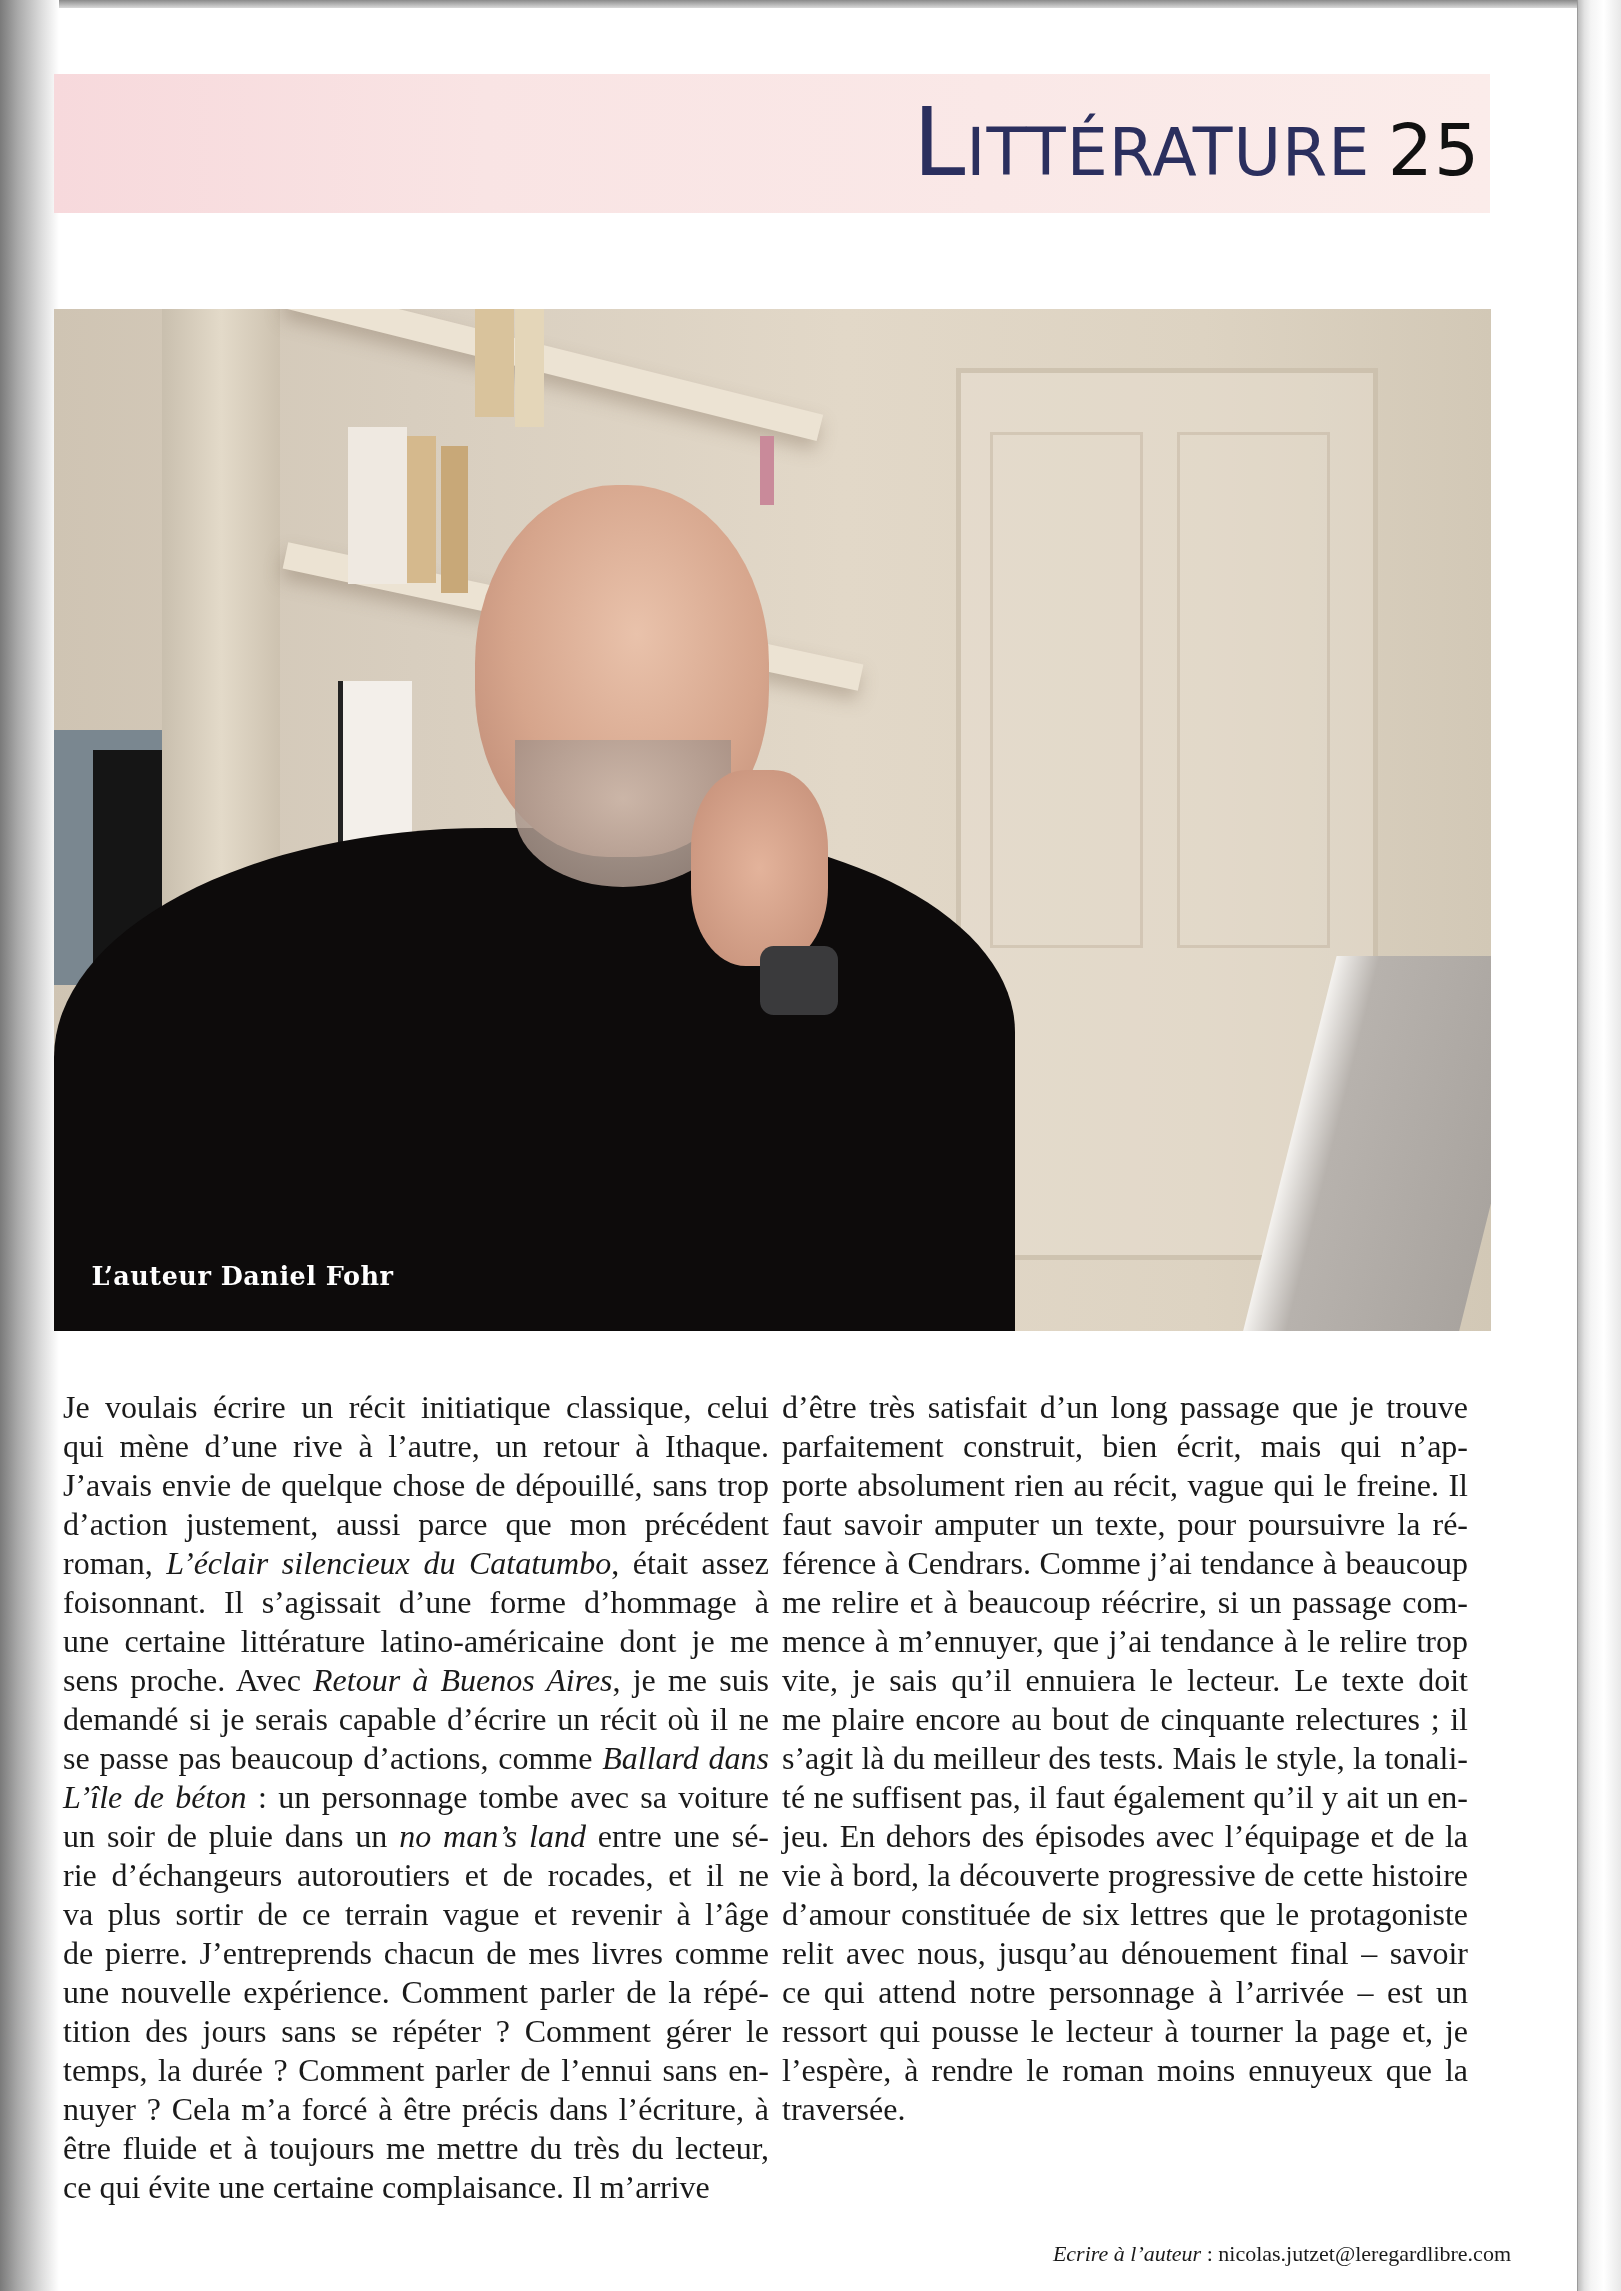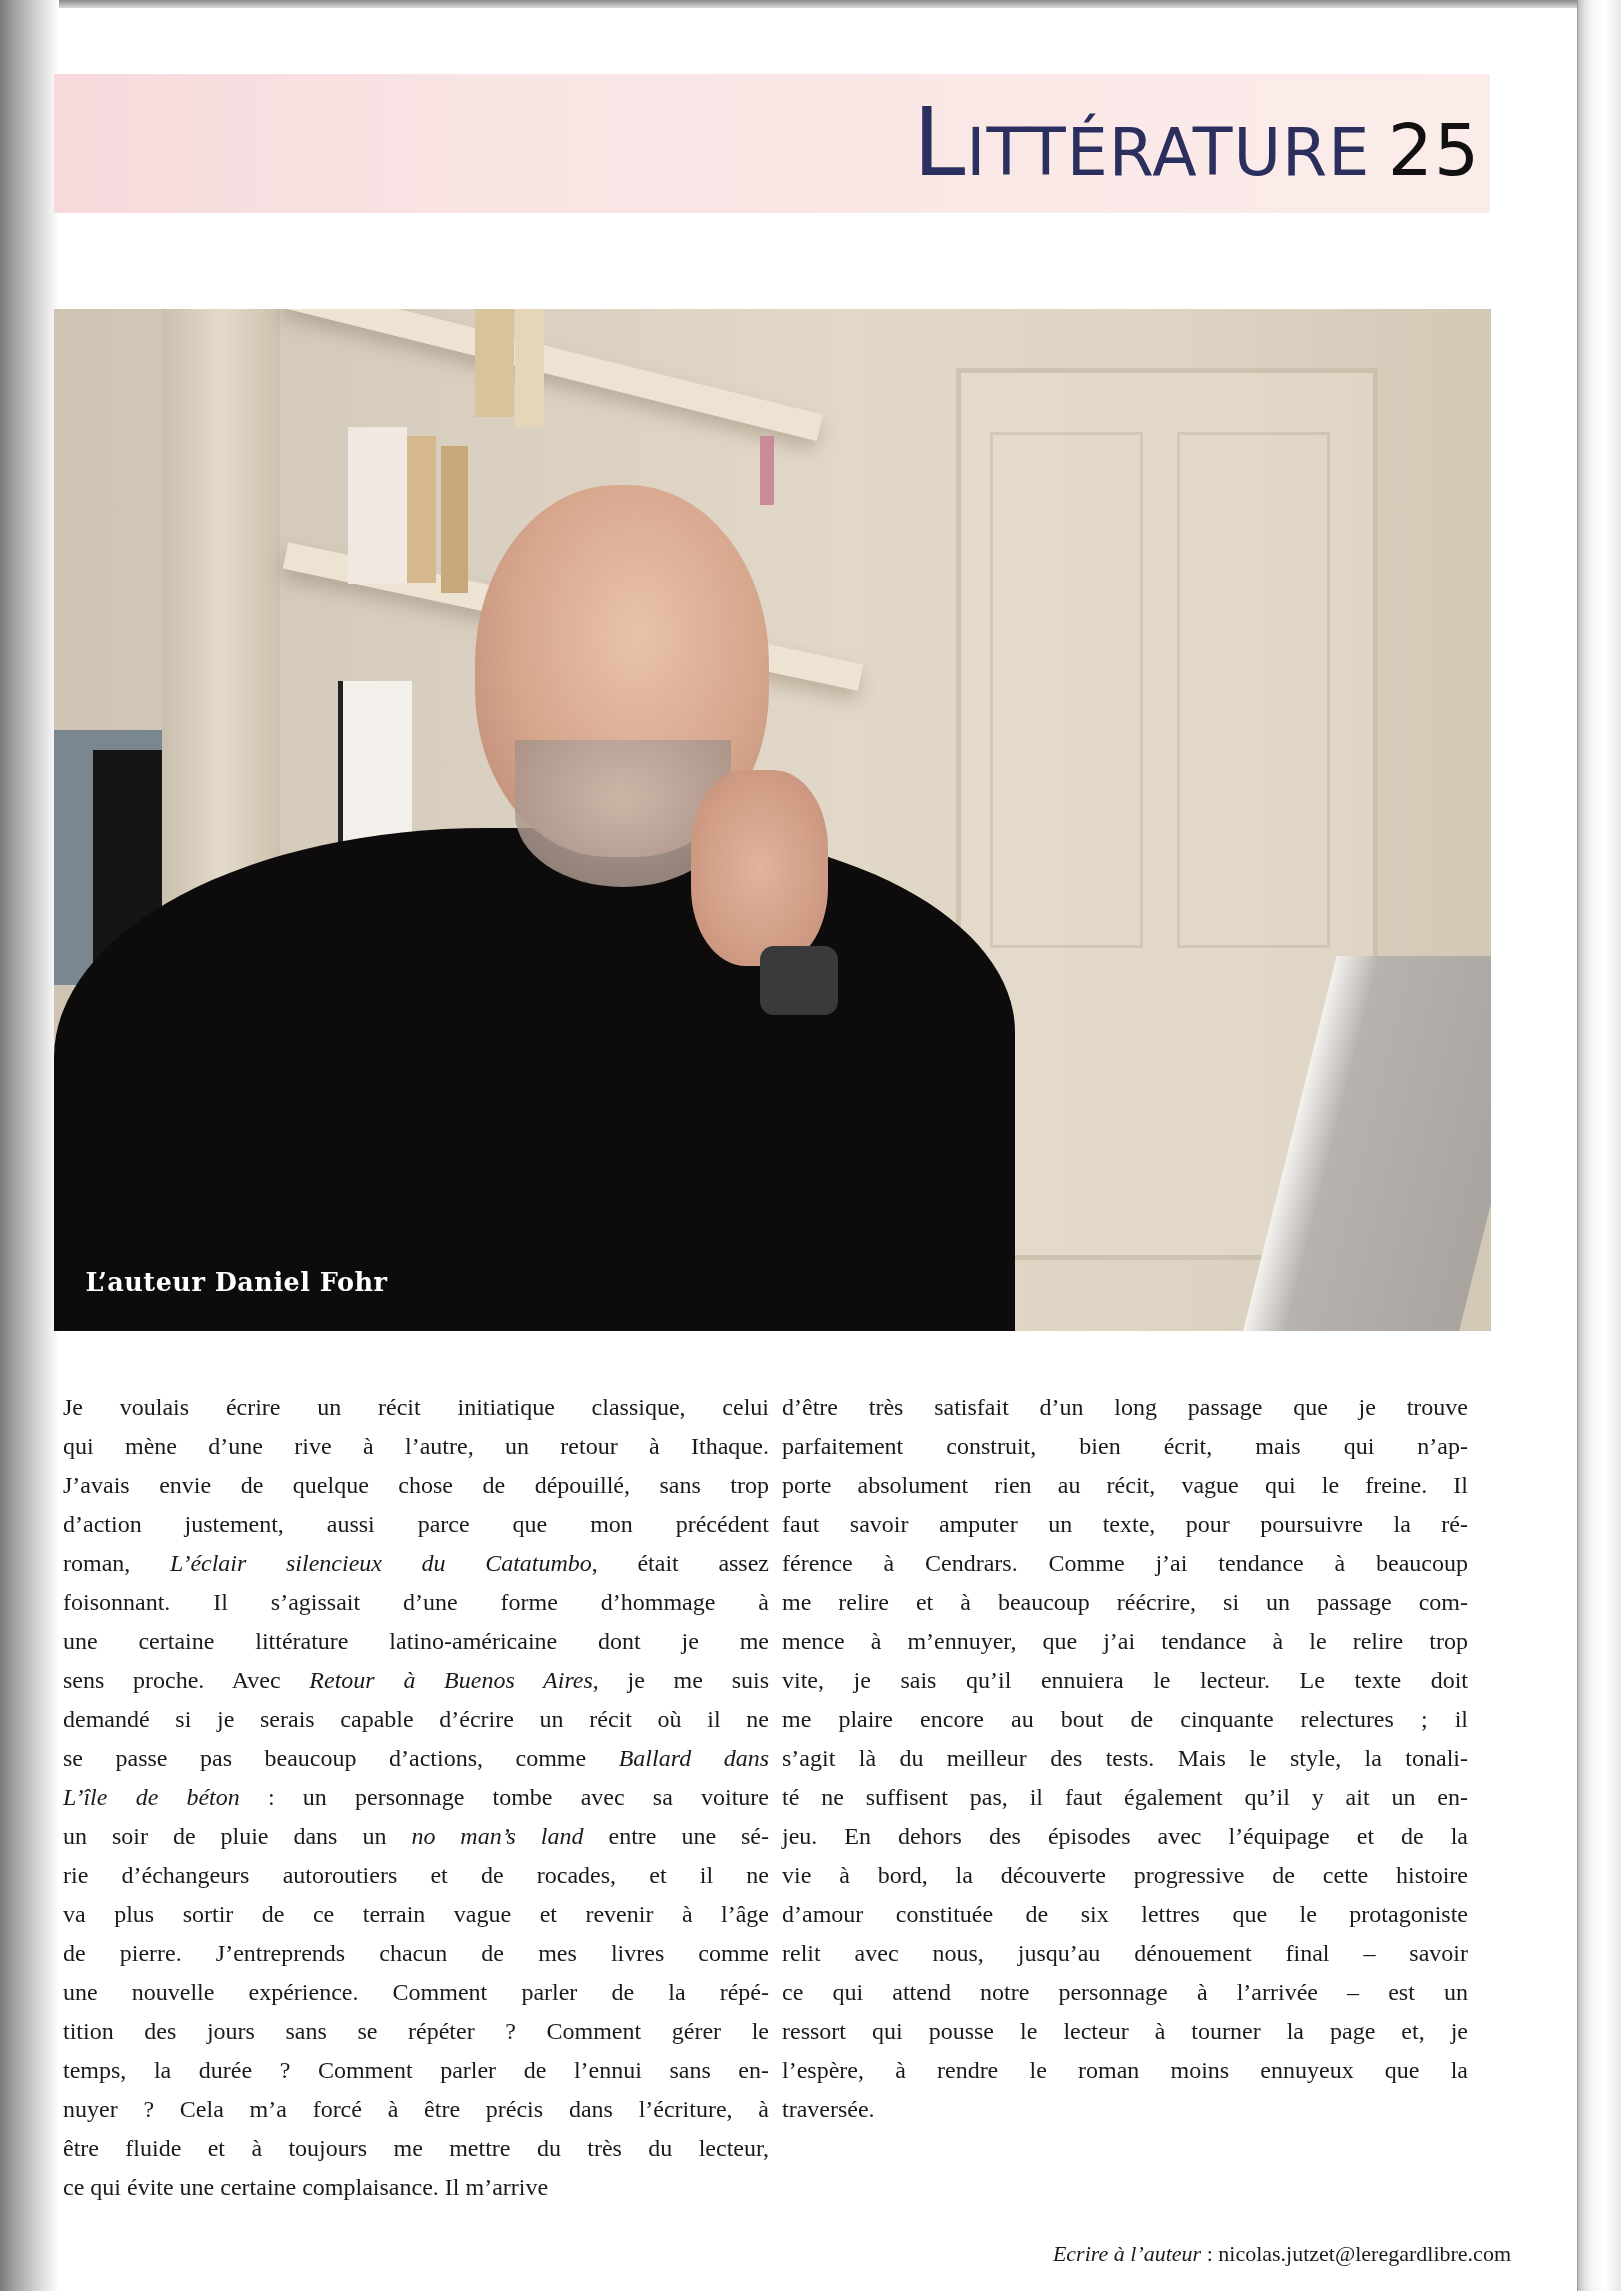--- a/index.html
+++ b/index.html
@@ -40,24 +40,24 @@
     background:radial-gradient(ellipse at 55% 40%,#e9c2ab 0%,#d6a58c 55%,#b98571 100%); }
   .photo .beard { position:absolute; left:461px; top:431px; width:216px; height:147px; border-radius:0 0 50% 50%;
     background:radial-gradient(ellipse at 50% 40%,#c9b8ac,#9e8a80); opacity:0.85; }
   .photo .body { position:absolute; left:0; top:519px; width:961px; height:510px;
     background:#0d0b0b; border-radius:45% 40% 0 0; }
   .photo .hand { position:absolute; left:637px; top:461px; width:137px; height:196px; border-radius:40%;
     background:radial-gradient(ellipse,#e3b39b,#c48e77); }
   .photo .watch { position:absolute; left:706px; top:637px; width:78px; height:69px; border-radius:13.7px; background:#3a3a3c; }
   .photo .laptop { position:absolute; left:1235px; top:647px; width:216px; height:382px; background:linear-gradient(90deg,#f4f2ef 0%,#b7b2ad 20%,#a9a49f 100%);
     transform:skewX(-14deg); }
-  .caption { position:absolute; left:19.6px; bottom:21.6px; margin:12px; color:#ffffff;
+  .caption { position:absolute; left:19.6px; bottom:21.6px; margin:18px; color:#ffffff;
     font-family:"DejaVu Serif","Liberation Serif",serif; font-weight:bold; font-size:25.5px; letter-spacing:0.5px; }
 
-  .col { position:absolute; top:1388px; width:706px; font-size:24px; line-height:39px; color:#1a1a1a; }
+  .col { position:absolute; top:1388px; width:706px; font-size:32px; line-height:39px; color:#1a1a1a; }
   .col.left { left:63px; }
   .col.right { left:782px; width:686px; }
   .line { display:block; white-space:nowrap; text-align:justify; text-align-last:justify; }
   .line.last { text-align-last:left; }
   em { font-style:italic; }
 
   .contact { position:absolute; right:110px; top:2241px; font-size:22px; color:#1a1a1a; margin:0; }
 </style>
 </head>
 <body>

